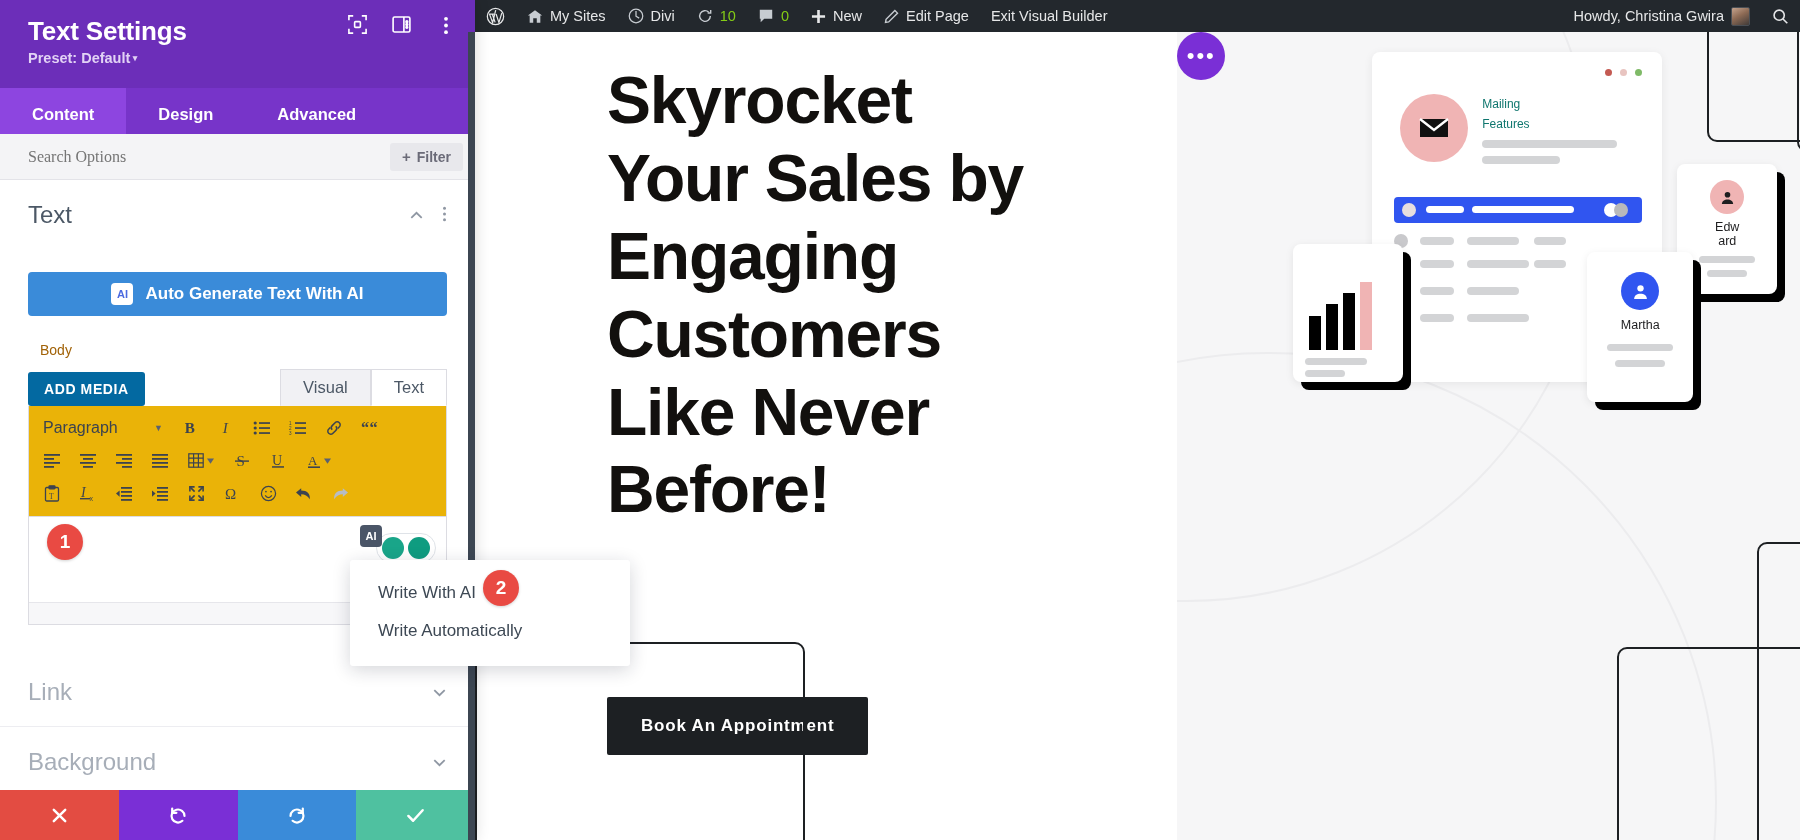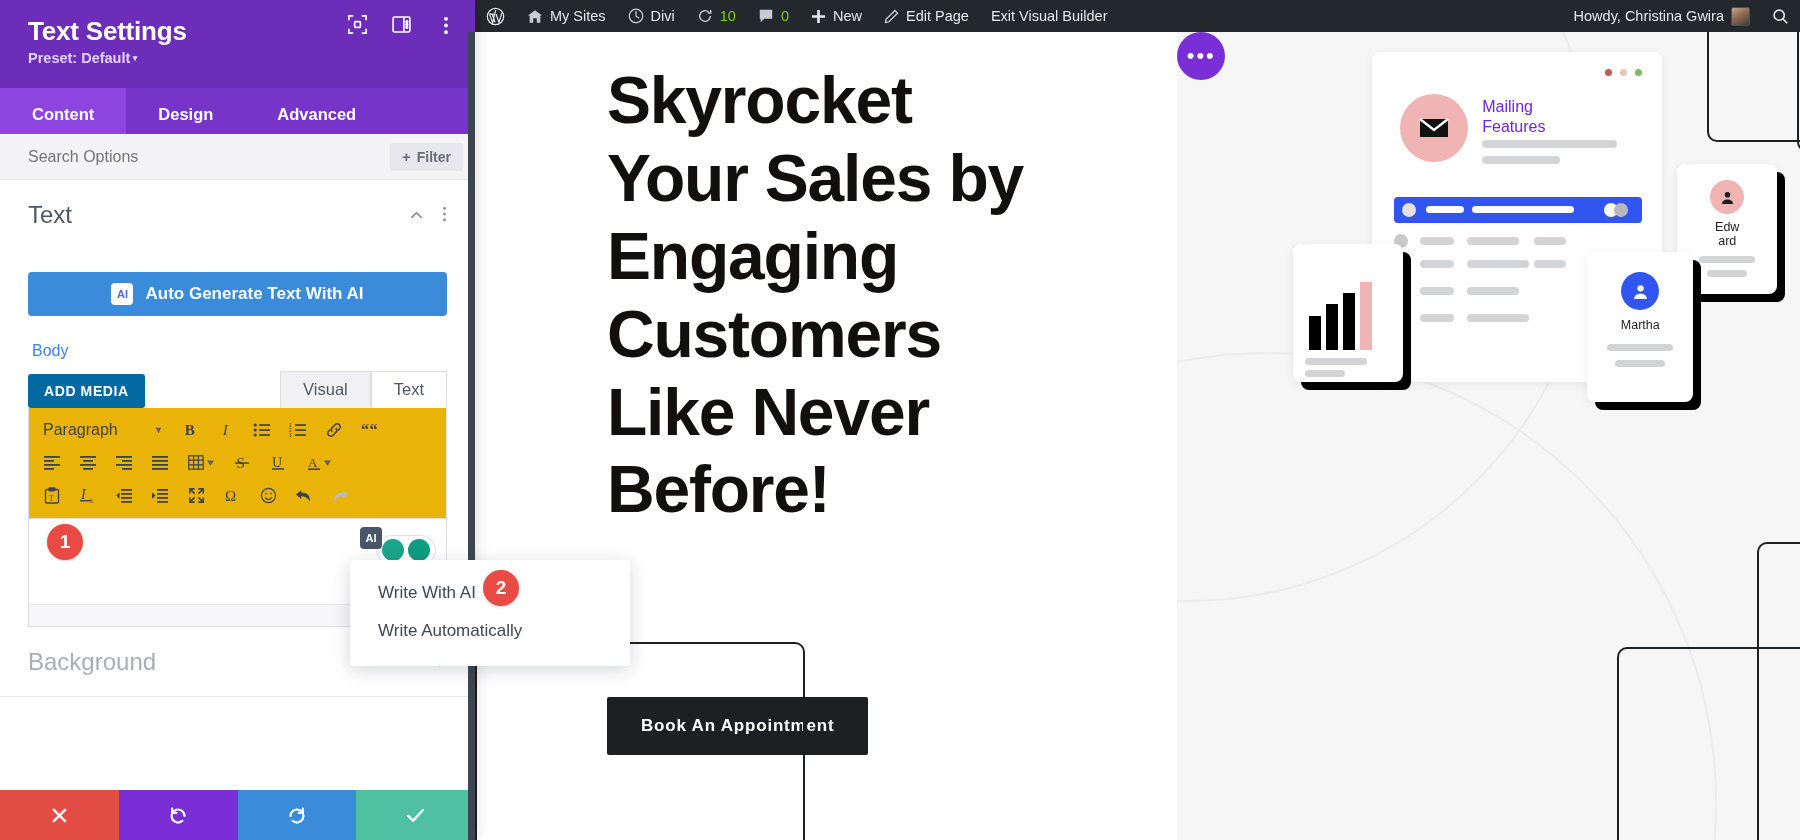--- a/index.html
+++ b/index.html
@@ -52,21 +52,21 @@
 
   .panel-search {
     height: 46px; background: #f4f4f6;
     display: flex; align-items: center;
     padding: 0 12px 0 28px;
     border-bottom: 1px solid #e3e3e8;
   }
   .panel-search input {
     flex: 1; border: 0; background: transparent;
     font-size: 16px; color: #a21caf; outline: none;
-    font-family: Liberation Sans, sans-serif;
+    font-family: Liberation Serif, serif;
   }
   .filter-btn {
     background: #e8e8ec; color: #6b6b78;
     font-size: 14px; font-weight: bold;
     padding: 6px 12px; border-radius: 3px; cursor: pointer;
     display: flex; align-items: center; gap: 6px;
   }
   .filter-btn .plus { font-size: 15px; line-height: 1; }
 
   .panel-body { flex: 1; overflow: hidden; position: relative; background: #fff; }
@@ -88,21 +88,21 @@
     height: 44px; border-radius: 4px;
     display: flex; align-items: center; justify-content: center; gap: 12px;
     font-size: 17px; font-weight: bold; cursor: pointer;
   }
   .ai-chip {
     width: 22px; height: 22px; border-radius: 4px; background: #fff;
     display: flex; align-items: center; justify-content: center;
     font-size: 11px; font-weight: bold; color: #4b6ae0;
   }
 
-  .field-label { margin: 26px 28px 0 32px; font-size: 16px; color: #3b82f6; }
+  .field-label { margin: 26px 28px 0 40px; font-size: 14px; color: #a16207; }
 
   .editor-wrap { margin: 10px 28px 0 28px; position: relative; }
   .editor-topbar { display: flex; align-items: flex-end; height: 38px; }
   .add-media {
     background: #0369a1; color: #fff; font-size: 14px; font-weight: bold;
     letter-spacing: .6px; padding: 9px 16px; border-radius: 3px; cursor: pointer;
   }
   .editor-tabs { margin-left: auto; display: flex; align-items: flex-end; }
   .ed-tab {
     padding: 8px 22px; font-size: 16.5px; color: #4c5866;
@@ -231,21 +231,21 @@
   .mk-card {
     position: absolute; background: #fff; border-radius: 8px;
   }
   .mk-shadow { position: absolute; background: #000; border-radius: 8px; }
   .mk-bar { position: absolute; background: #d3d4d6; border-radius: 20px; }
   .mk-dot { position: absolute; border-radius: 50%; }
   .blue-bar {
     position: absolute; background: #3055f0; border-radius: 4px;
     display: flex; align-items: center;
   }
-  .mk-label { position: absolute; font-size: 16px; color: #6d28d9; line-height: 1.15; }
+  .mk-label { position: absolute; font-size: 12px; color: #0f766e; line-height: 1.15; }
   .mk-name { position: absolute; font-size: 12.5px; color: #1d1d1f; text-align: center; }
   .mk-avatar {
     position: absolute; border-radius: 50%;
     display: flex; align-items: center; justify-content: center;
   }
   .chart-bar { position: absolute; background: #000; }
   .fab {
     position: absolute; width: 48px; height: 48px; border-radius: 50%;
     background: #7a2fd6; color: #fff;
     display: flex; align-items: center; justify-content: center;
@@ -720,20 +720,30 @@
             <div class="ai-square">AI</div>
             <div class="ai-pill">
               <span class="ai-circ"></span>
               <span class="ai-circ ring"></span>
             </div>
           </div>
           <div class="editor-statusbar"></div>
         </div>
       </div>
 
+      <div class="section-row" style="margin-top:32px;">
+        <div class="section-title muted">Link</div>
+        <div class="section-tools">
+          <span class="chev">
+            <svg width="17" height="17" viewBox="0 0 18 18" fill="none" stroke="#8f97a3" stroke-width="1.9">
+                <path d="M3.5 6.5 9 11.8l5.5-5.3"></path>
+              </svg>
+          </span>
+        </div>
+      </div>
 
       <div class="section-row">
         <div class="section-title muted">Background</div>
         <div class="section-tools">
           <span class="chev">
             <svg width="17" height="17" viewBox="0 0 18 18" fill="none" stroke="#8f97a3" stroke-width="1.9">
                 <path d="M3.5 6.5 9 11.8l5.5-5.3"></path>
               </svg>
           </span>
         </div>

